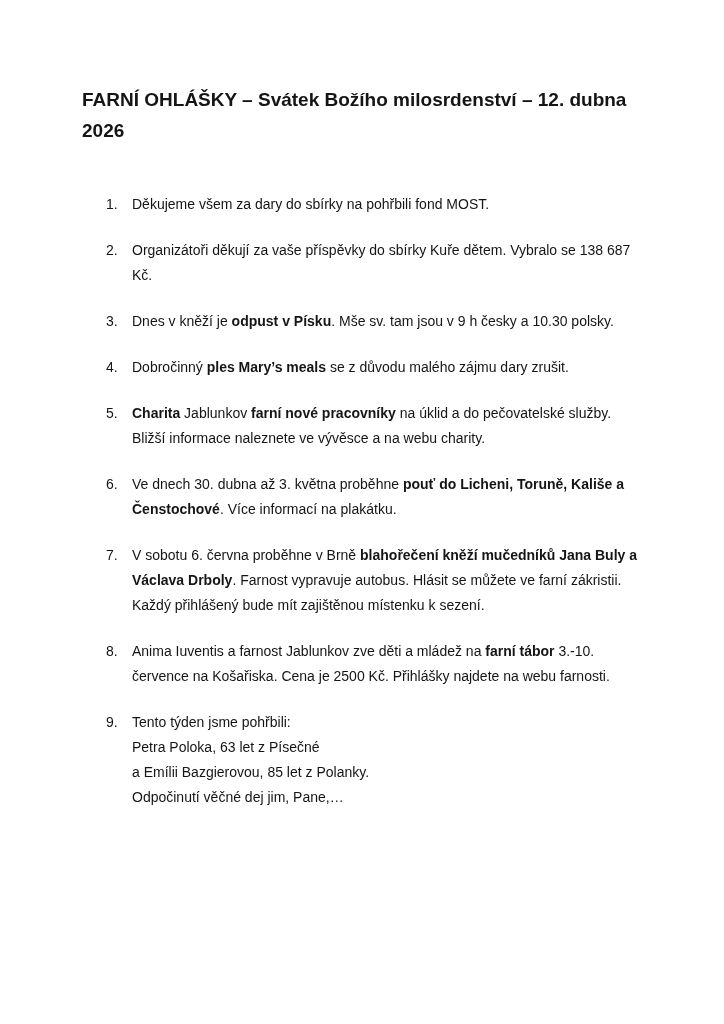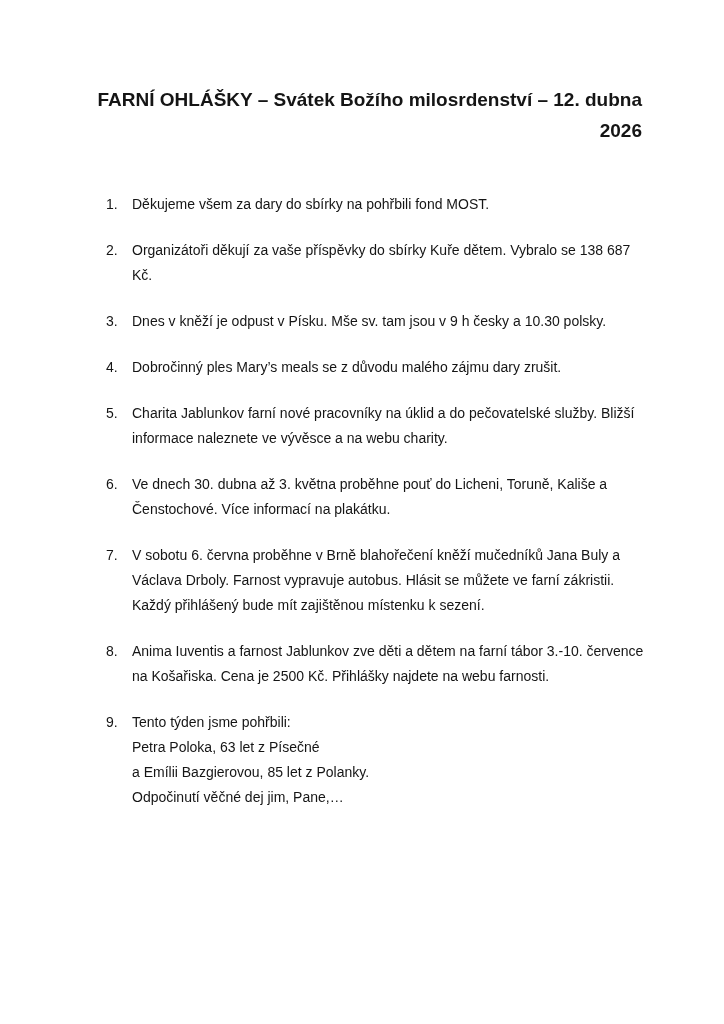--- a/index.html
+++ b/index.html
@@ -13,21 +13,21 @@
     height: 1024px;
     background: #ffffff;
     color: #151515;
     font-family: "Liberation Sans", sans-serif;
     overflow: hidden;
     box-sizing: border-box;
   }
   .title {
     margin: 84px auto 0;
     width: 560px;
-    text-align: right;
+    text-align: left;
     font-size: 19px;
     font-weight: bold;
     line-height: 31px;
     color: #151515;
   }
   .announcements {
     margin: 46px 0 0 106px;
     padding: 0;
     width: 545px;
   }
@@ -42,21 +42,21 @@
     flex: 0 0 26px;
     width: 26px;
   }
   .body {
     margin: 0;
     flex: 1;
     max-width: 516px;
     white-space: pre-wrap;
   }
   .body b {
-    font-weight: normal;
+    font-weight: bold;
   }
 </style>
 </head>
 <body>
 
 <div class="page">
   <h1 class="title">FARNÍ OHLÁŠKY – Svátek Božího milosrdenství – 12. dubna 2026</h1>
   <div class="announcements">
       <div class="item">
         <span class="num">1.</span>
@@ -81,21 +81,21 @@
       <div class="item">
         <span class="num">6.</span>
         <p class="body"><span>Ve dnech 30. dubna až 3. května proběhne </span><b>pouť do Licheni, Toruně, Kališe a Čenstochové</b><span>. Více informací na plakátku.</span></p>
       </div>
       <div class="item">
         <span class="num">7.</span>
         <p class="body"><span>V sobotu 6. června proběhne v Brně </span><b>blahořečení kněží mučedníků Jana Buly a Václava Drboly</b><span>. Farnost vypravuje autobus. Hlásit se můžete ve farní zákristii. Každý přihlášený bude mít zajištěnou místenku k sezení.</span></p>
       </div>
       <div class="item">
         <span class="num">8.</span>
-        <p class="body"><span>Anima Iuventis a farnost Jablunkov zve děti a dětem na </span><b>farní tábor</b><span> 3.-10. července na Košařiska. Cena je 2500 Kč. Přihlášky najdete na webu farnosti.</span></p>
+        <p class="body"><span>Anima Iuventis a farnost Jablunkov zve děti a mládež na </span><b>farní tábor</b><span> 3.-10. července na Košařiska. Cena je 2500 Kč. Přihlášky najdete na webu farnosti.</span></p>
       </div>
       <div class="item">
         <span class="num">9.</span>
         <p class="body"><span>Tento týden jsme pohřbili:
 Petra Poloka, 63 let z Písečné
 a Emílii Bazgierovou, 85 let z Polanky.
 Odpočinutí věčné dej jim, Pane,…</span></p>
       </div>
     </div>
 </div>

